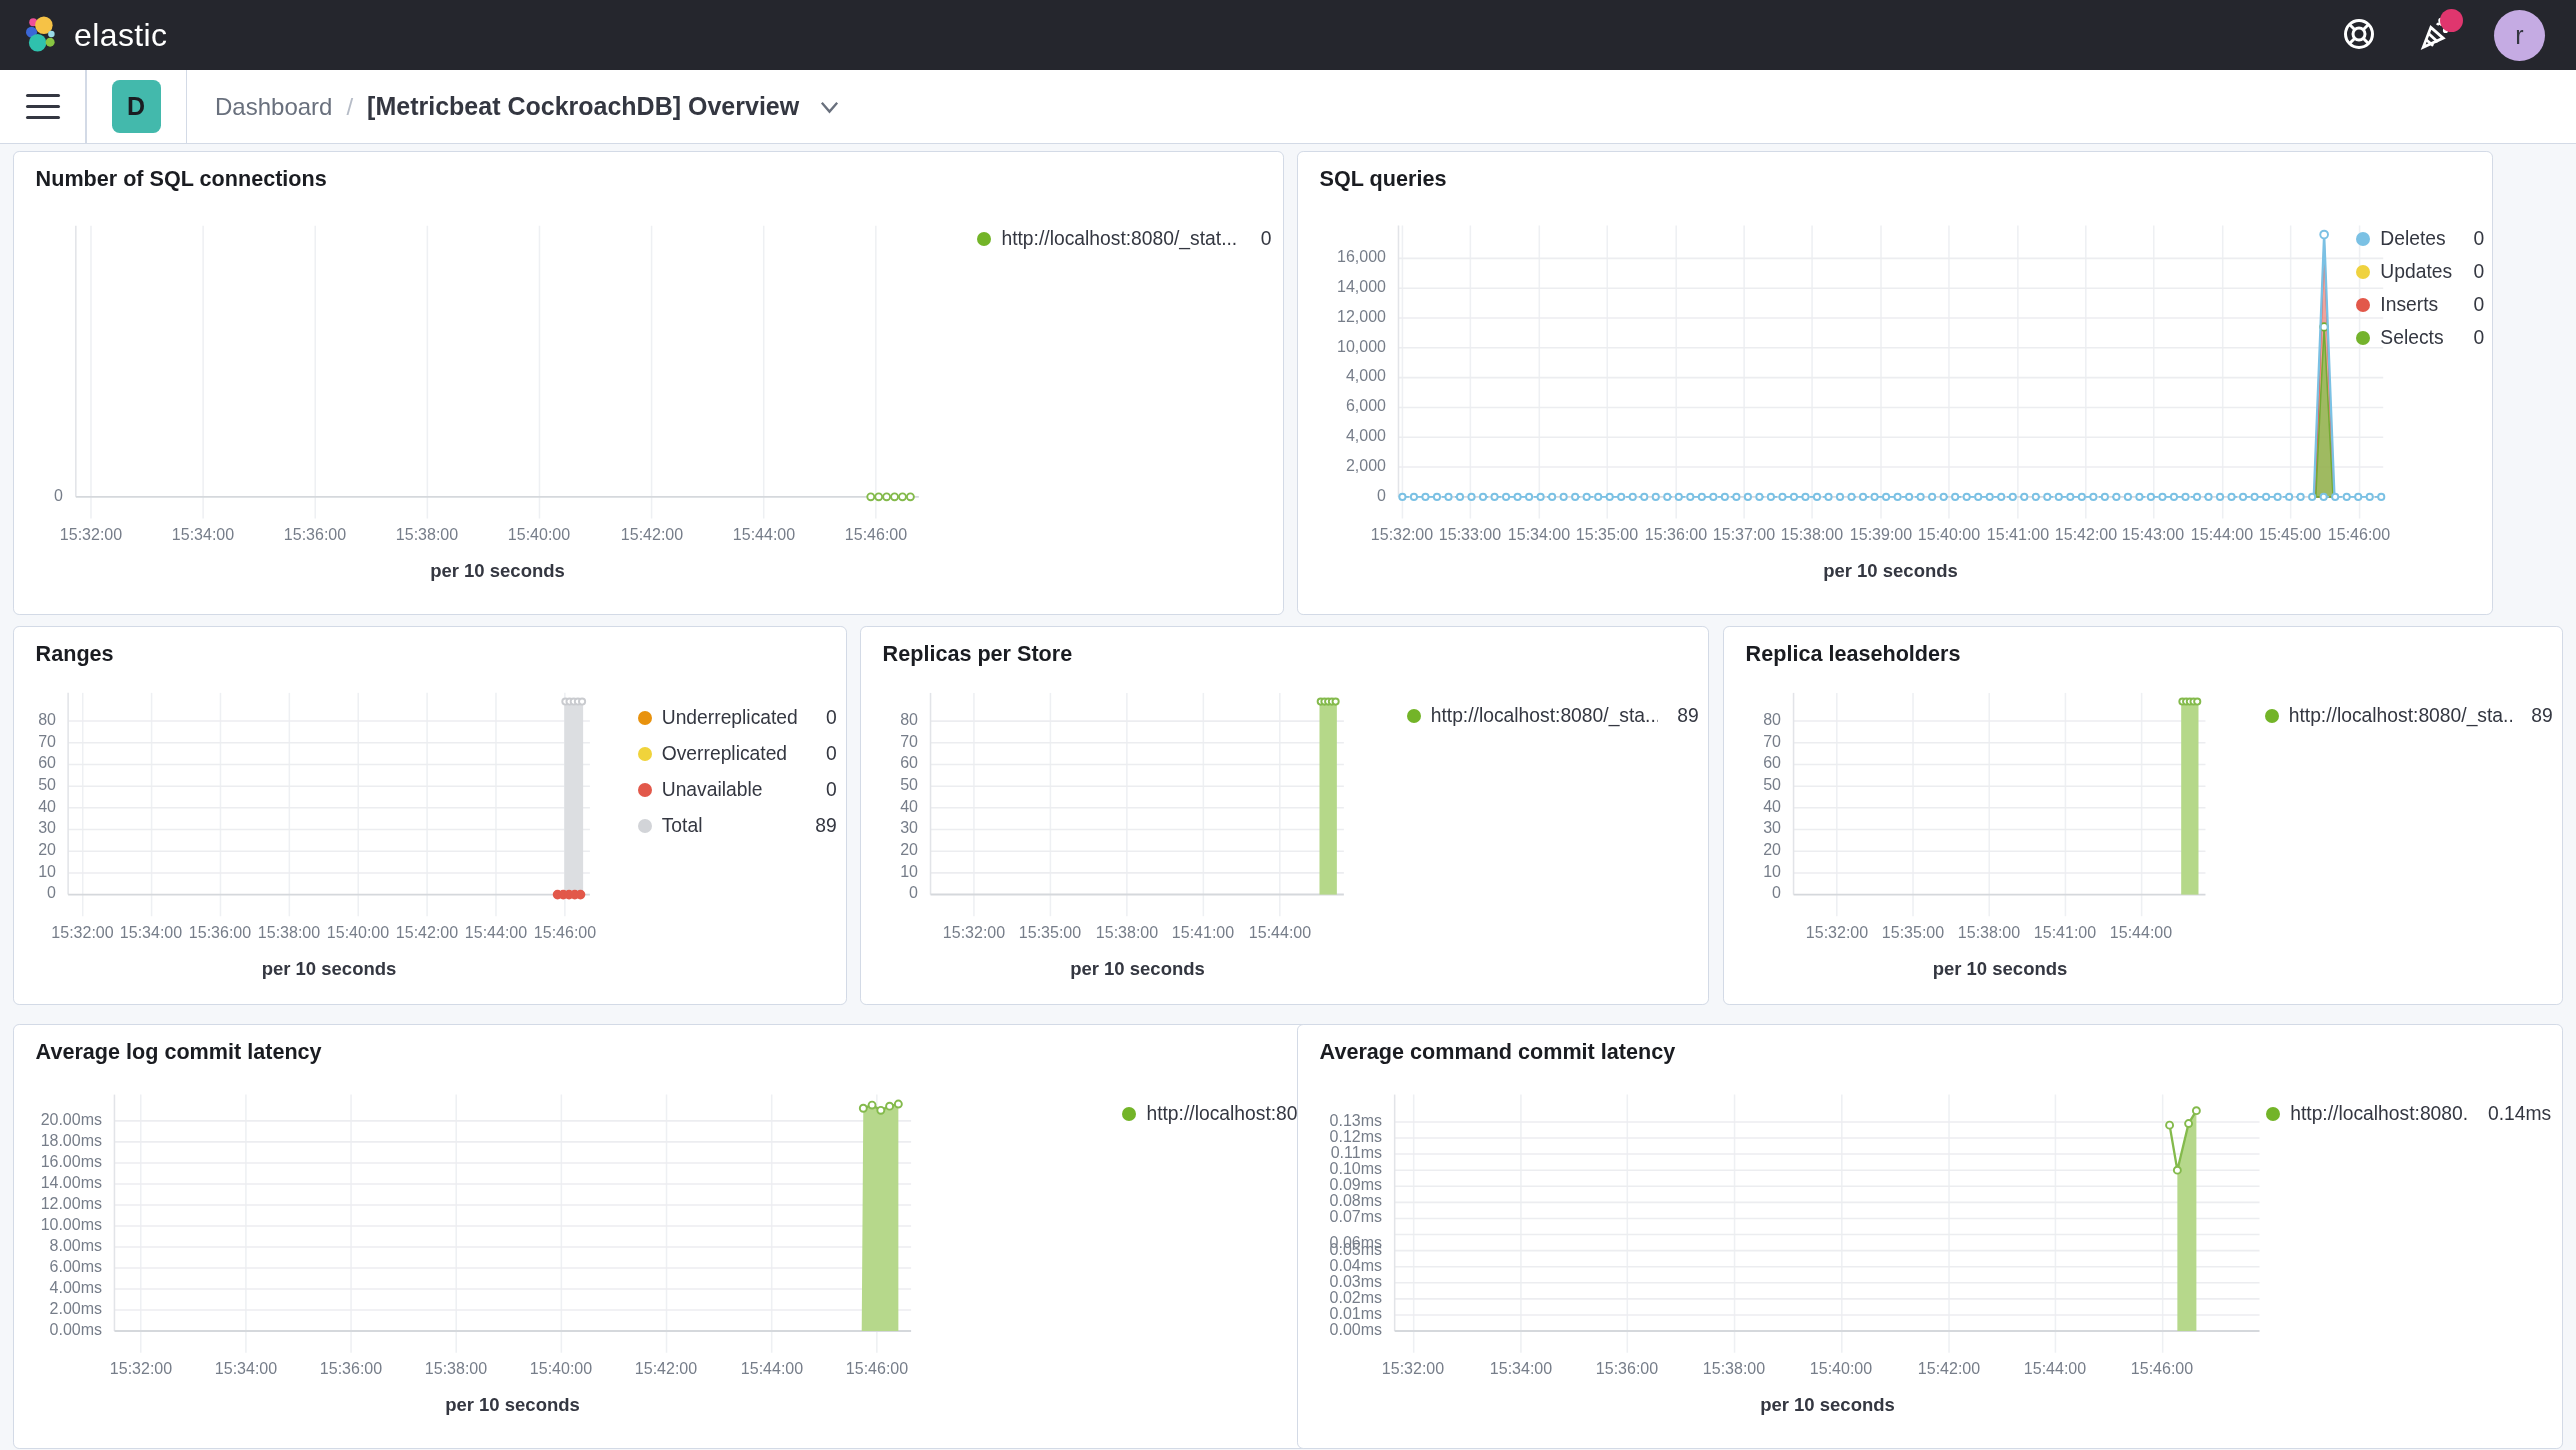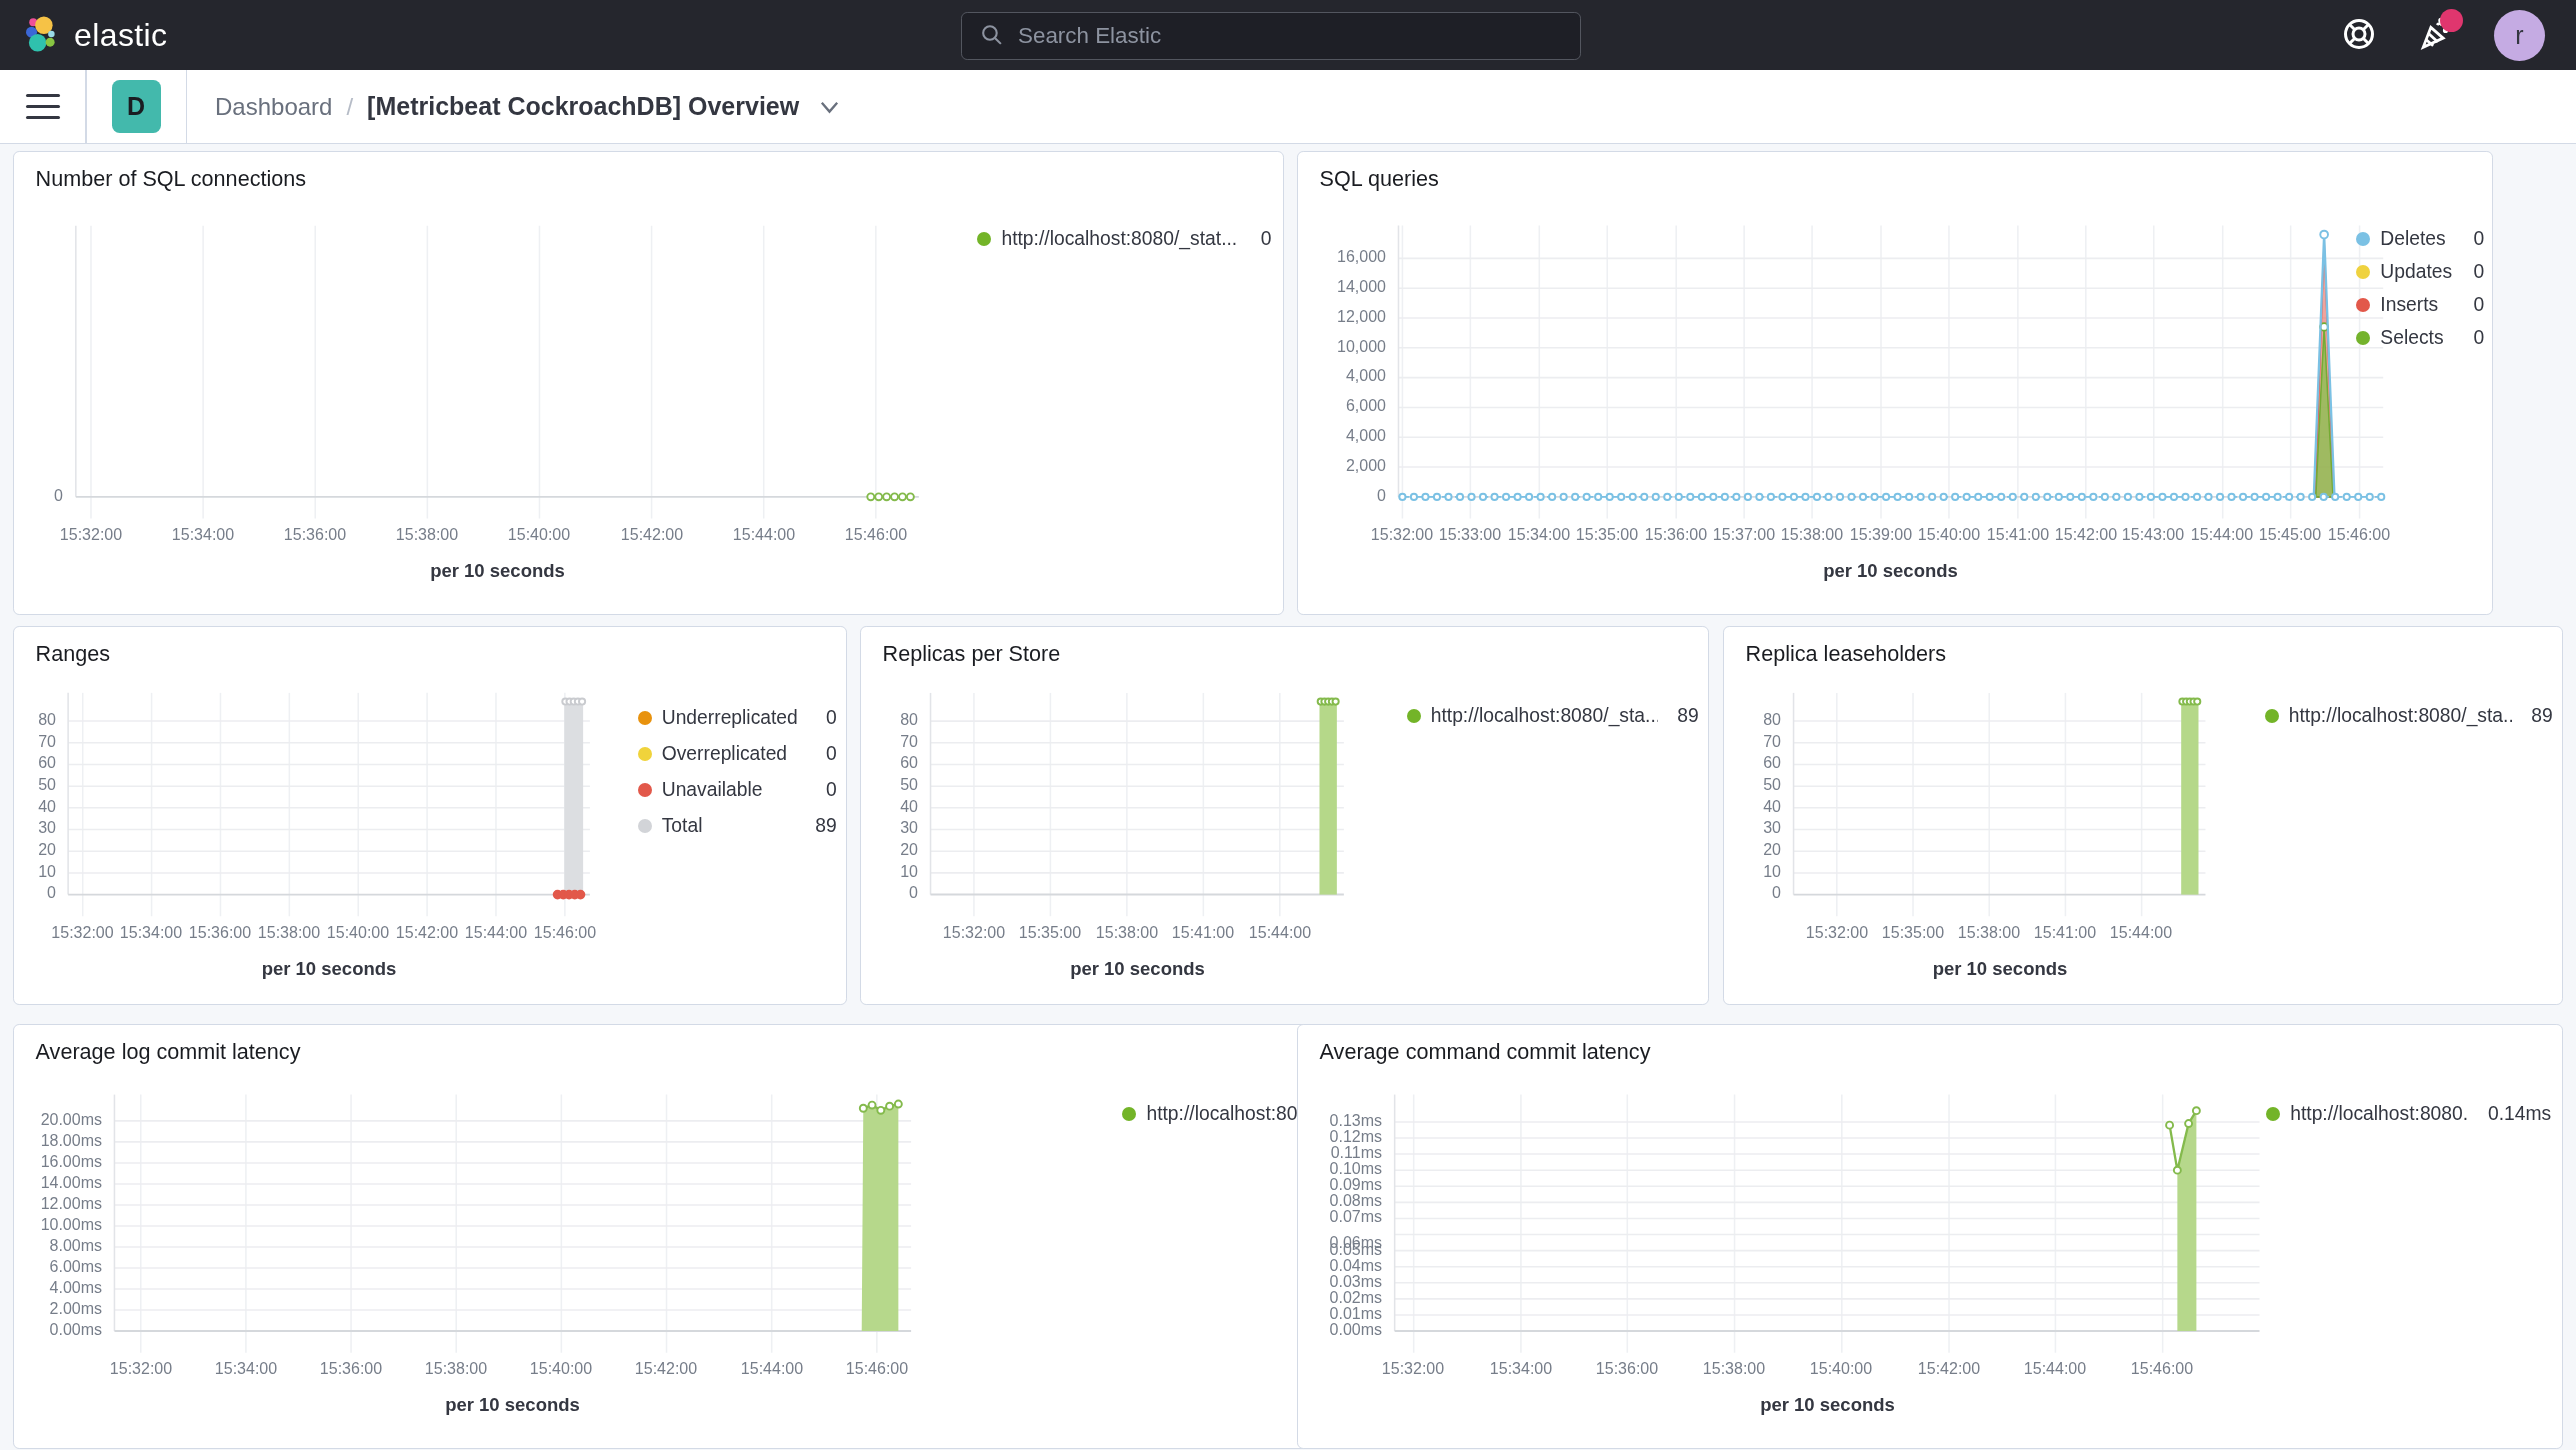--- a/index.html
+++ b/index.html
@@ -28,21 +28,21 @@
   .crumb-root { color:#69707d; font-size:24px; cursor:pointer; }
   .crumb-sep { color:#b6bcc7; font-size:24px; }
   .crumb-title { color:#343741; font-size:25px; font-weight:600; }
   .title-chev { margin-left:4.6px; cursor:pointer; display:flex; align-items:center; }
   .tb-actions { position:absolute; right:0; display:flex; align-items:center; gap:43px; padding-right:36px; }
   .tb-link { color:#006bb4; font-size:24px; cursor:pointer; white-space:nowrap; }
   .edit-btn { display:flex; align-items:center; gap:12.4px; border:1.5px solid #2668a8; border-radius:10.8px; color:#006bb4; font-size:24px; padding:14px 34px; background:#ffffff; cursor:pointer; }
 
   
   .panel { position:absolute; background:#ffffff; border:1.5px solid #d3dae6; border-radius:6.2px; }
-  .panel-title { position:absolute; left:21.6px; top:14px; font-size:21.6px; font-weight:400; color:#1a1c21; }
+  .panel-title { position:absolute; left:21.6px; top:14px; font-size:21.6px; font-weight:700; color:#1a1c21; }
   .chart { position:absolute; left:0; top:0; right:0; bottom:0; }
   .p0 { left:13px;  top:151px;  width:1271px; height:464px; }
   .p1 { left:1297px;top:151px;  width:1196px; height:464px; }
   .p2 { left:13px;  top:626px;  width:834px; height:379px; }
   .p3 { left:860px;top:626px;  width:849px; height:379px; }
   .p4 { left:1723px;top:626px;  width:840px; height:379px; }
   .p5 { left:13px;  top:1024px; width:1413px; height:425px; }
   .p6 { left:1297px;top:1024px; width:1266px; height:425px; }
 
   .ytick { position:absolute; font-size:16px; color:#767d89; text-align:right; }
@@ -64,29 +64,20 @@
       <svg width="40" height="40" viewBox="0 0 32 32">
         <circle cx="9" cy="6.5" r="3.2" fill="#ef4f98"></circle>
         <circle cx="17.5" cy="9" r="7" fill="#f6c246"></circle>
         <circle cx="7.6" cy="14.5" r="4.4" fill="#3b67d6"></circle>
         <circle cx="12.5" cy="23" r="7" fill="#2fc1ad"></circle>
         <circle cx="22.5" cy="22.5" r="3.6" fill="#88c542"></circle>
         <circle cx="23.5" cy="16" r="2.6" fill="#9adbe8"></circle>
       </svg>
     </span>
     <span class="brand-text">elastic</span>
-  </div>
-  <div class="searchbox">
-    <span class="search-ic">
-      <svg width="25" height="25" viewBox="0 0 24 24" fill="none" stroke="#8d93a0" stroke-width="2">
-        <circle cx="10.5" cy="10.5" r="6.5"></circle>
-          <line x1="15.5" y1="15.5" x2="21" y2="21"></line>
-      </svg>
-    </span>
-    <input type="text" placeholder="Search Elastic" style="">
   </div>
   <div class="nav-right">
     <div class="nav-icon">
       <span>
         <svg width="36" height="36" viewBox="0 0 24 24" fill="none" stroke="#ffffff" stroke-width="2">
           <circle cx="12" cy="12" r="9"></circle>
             <circle cx="12" cy="12" r="4"></circle>
           <line x1="5.7" y1="5.7" x2="9.2" y2="9.2"></line>
             <line x1="18.3" y1="5.7" x2="14.8" y2="9.2"></line>
           <line x1="5.7" y1="18.3" x2="9.2" y2="14.8"></line>

